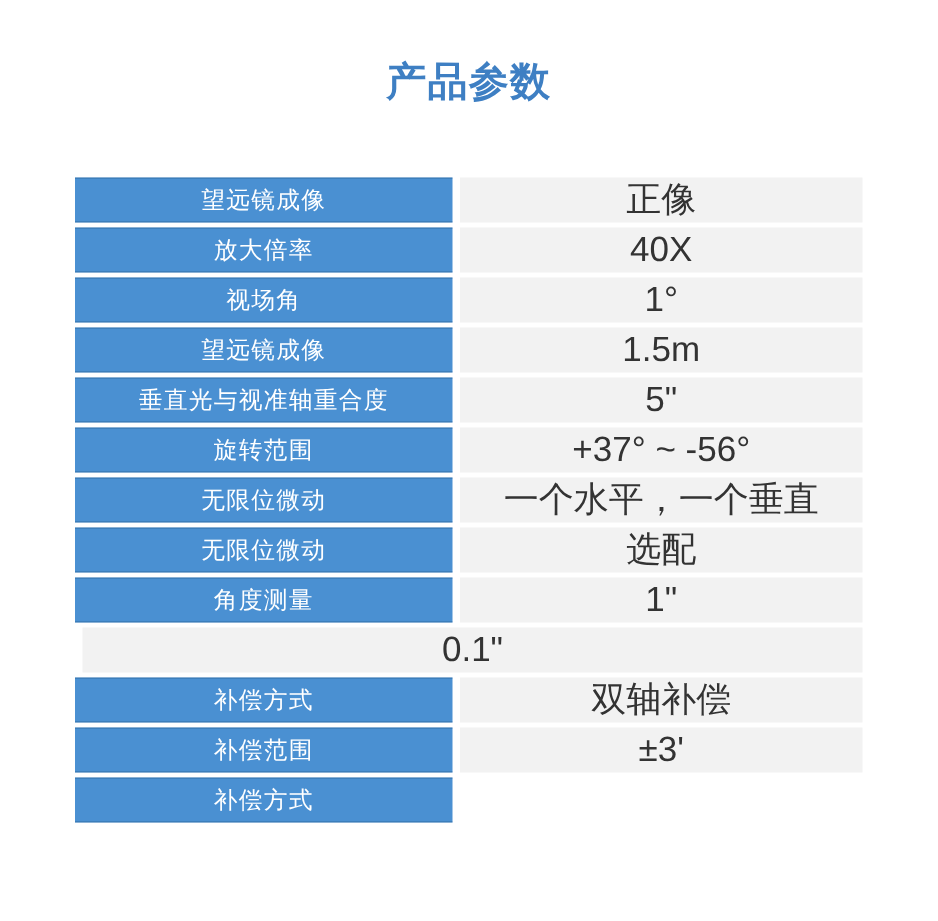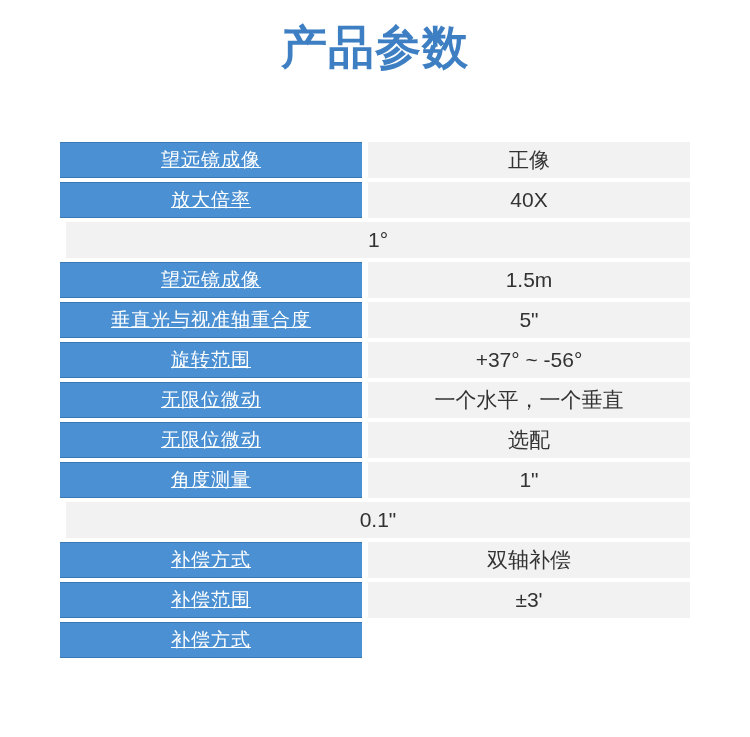--- a/index.html
+++ b/index.html
@@ -10,23 +10,23 @@
   }
   body {
     position: relative;
     width: 750px;
     height: 737px;
     font-family: "Liberation Sans", "DejaVu Sans", sans-serif;
     overflow: hidden;
   }
   .page-title {
     margin: 0;
-    padding-top: 20px;
+    padding-top: 38px;
     text-align: center;
-    font-size: 46px;
+    font-size: 32px;
     line-height: 54px;
     font-weight: bold;
     color: var(--title-color, #3e7fc3);
     letter-spacing: 1px;
   }
   .spec-table {
     position: absolute;
     left: 60px;
     top: 142px;
     width: 630px;
@@ -41,28 +41,27 @@
     background: var(--cell-blue, #4a90d2);
     border-top: 1px solid rgba(27, 77, 124, 0.35);
     border-bottom: 1px solid rgba(27, 77, 124, 0.35);
     color: #ffffff;
     font-size: 19px;
     letter-spacing: 1px;
     display: flex;
     align-items: center;
     justify-content: center;
     white-space: nowrap;
-    text-decoration: underline;
   }
   .value-cell {
     flex: 1;
     margin-left: 6px;
     background: var(--cell-gray, #f2f2f2);
     color: var(--value-text, #333333);
-    font-size: 21px;
+    font-size: 28px;
     display: flex;
     align-items: center;
     justify-content: center;
     white-space: nowrap;
   }
 </style>
 </head>
 <body style="--title-color: #3e7fc3; --cell-blue: #4a90d2; --cell-gray: #f2f2f2; --value-text: #333333;">
 
 <h1 class="page-title">产品参数</h1>
@@ -72,20 +71,21 @@
     <div class="label-cell">望远镜成像</div>
     <div class="value-cell">正像</div>
   </div>
 
   <div class="spec-row">
     <div class="label-cell">放大倍率</div>
     <div class="value-cell">40X</div>
   </div>
 
   <div class="spec-row">
+    <div class="label-cell">视场角</div>
     <div class="value-cell">1°</div>
   </div>
 
   <div class="spec-row">
     <div class="label-cell">望远镜成像</div>
     <div class="value-cell">1.5m</div>
   </div>
 
   <div class="spec-row">
     <div class="label-cell">垂直光与视准轴重合度</div>

